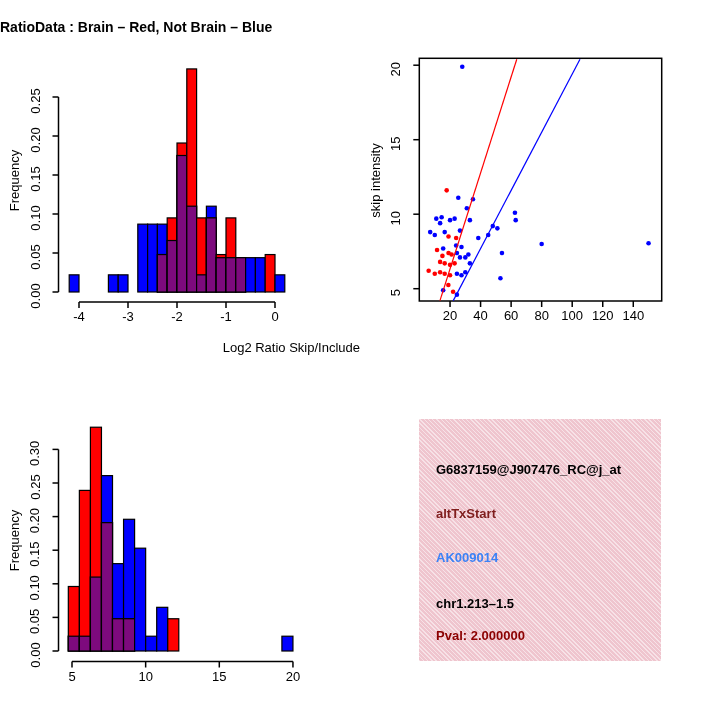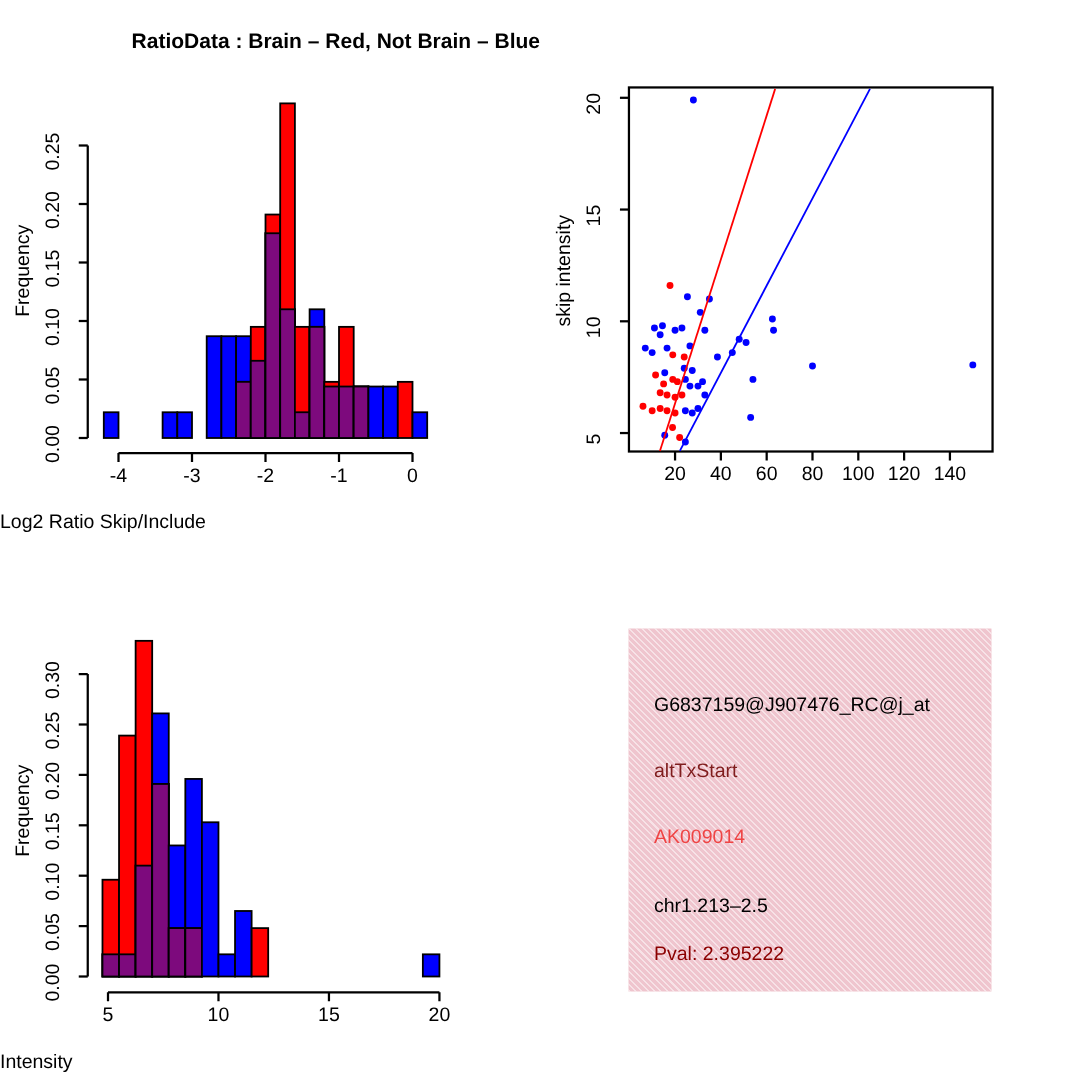--- a/index.html
+++ b/index.html
@@ -3,31 +3,31 @@
 <meta charset="utf-8">
 <style>
   html,body{margin:0;padding:0;background:#ffffff;}
   body{width:720px;height:720px;font-family:"Liberation Sans",sans-serif;color:#000;}
   #figure{position:relative;width:720px;height:720px;background:#ffffff;overflow:hidden;}
   .panel{position:absolute;width:360px;height:360px;}
   #panel-0{left:0;top:0;}
   #panel-1{left:360px;top:0;}
   #panel-2{left:0;top:360px;}
   #panel-3{left:360px;top:360px;}
-  .ptitle{position:absolute;top:19px;left:0;width:100%;text-align:right;
+  .ptitle{position:absolute;top:19px;left:0;width:100%;text-align:left;
           font-weight:bold;font-size:14px;white-space:nowrap;}
-  .xlab{position:absolute;top:340px;left:0;width:100%;text-align:left;font-size:13px;}
+  .xlab{position:absolute;top:340px;left:0;width:100%;text-align:right;font-size:13px;}
   .ylabwrap{position:absolute;left:1px;top:0;width:28px;height:360px;
             display:flex;align-items:center;justify-content:center;}
   .ylabwrap span{transform:rotate(-90deg);white-space:nowrap;font-size:13px;}
   svg.plot{position:absolute;left:0;top:0;width:360px;height:360px;display:block;}
   .pinkbox{position:absolute;left:59px;top:59px;width:242px;height:242px;
            background-color:#EFC5CE;
            background-image:repeating-linear-gradient(45deg,rgba(255,255,255,.5) 0 1px,rgba(0,0,0,0) 1px 3px);}
-  .infoline{position:absolute;left:76px;font-size:13px;white-space:nowrap;}
+  .infoline{position:absolute;left:76px;font-size:13px;white-space:nowrap;font-weight:bold;}
   #info-line-0{top:102px;}
   #info-line-1{top:146px;}
   #info-line-2{top:190px;}
   #info-line-3{top:236px;}
   #info-line-4{top:268px;}
 </style>
 </head>
 <body>
 
 <div id="figure">
@@ -233,28 +233,27 @@
         <rect x="112.5075" y="258.744" width="11.0475" height="32.256" fill="#7D0A7D" stroke="#000000" stroke-width="1.2"></rect>
         <rect x="123.55499999999999" y="159.28799999999998" width="11.0475" height="131.71200000000002" fill="#0000FF" stroke="#000000" stroke-width="1.2"></rect>
         <rect x="123.55499999999999" y="258.744" width="11.0475" height="32.256" fill="#FF0000" stroke="#000000" stroke-width="1.2"></rect>
         <rect x="123.55499999999999" y="258.744" width="11.0475" height="32.256" fill="#7D0A7D" stroke="#000000" stroke-width="1.2"></rect>
         <rect x="134.6025" y="188.184" width="11.0475" height="102.816" fill="#0000FF" stroke="#000000" stroke-width="1.2"></rect>
         <rect x="145.65" y="276.216" width="11.0475" height="14.783999999999999" fill="#0000FF" stroke="#000000" stroke-width="1.2"></rect>
         <rect x="156.6975" y="247.32" width="11.0475" height="43.68" fill="#0000FF" stroke="#000000" stroke-width="1.2"></rect>
         <rect x="167.745" y="258.744" width="11.0475" height="32.256" fill="#FF0000" stroke="#000000" stroke-width="1.2"></rect>
         <rect x="281.90250000000003" y="276.216" width="11.0475" height="14.783999999999999" fill="#0000FF" stroke="#000000" stroke-width="1.2"></rect>
       </svg>
-    <div class="xlab">Intensity</div>
     <div class="ylabwrap">
       <span>Frequency</span>
     </div>
   </section>
 
   <section class="panel" id="panel-3">
     <div class="pinkbox"></div>
     <div class="infoline" id="info-line-0" style="color: rgb(0, 0, 0);">G6837159@J907476_RC@j_at</div>
     <div class="infoline" id="info-line-1" style="color: #7f1d1d;">altTxStart</div>
-    <div class="infoline" id="info-line-2" style="color: #ef4444;">AK009014</div>
-    <div class="infoline" id="info-line-3" style="color: rgb(0, 0, 0);">chr1.213–2.5</div>
-    <div class="infoline" id="info-line-4" style="color: rgb(139, 0, 0);">Pval: 2.395222</div>
+    <div class="infoline" id="info-line-2" style="color: #3b82f6;">AK009014</div>
+    <div class="infoline" id="info-line-3" style="color: rgb(0, 0, 0);">chr1.213–1.5</div>
+    <div class="infoline" id="info-line-4" style="color: rgb(139, 0, 0);">Pval: 2.000000</div>
   </section>
 
 </div>
 
 </body></html>

